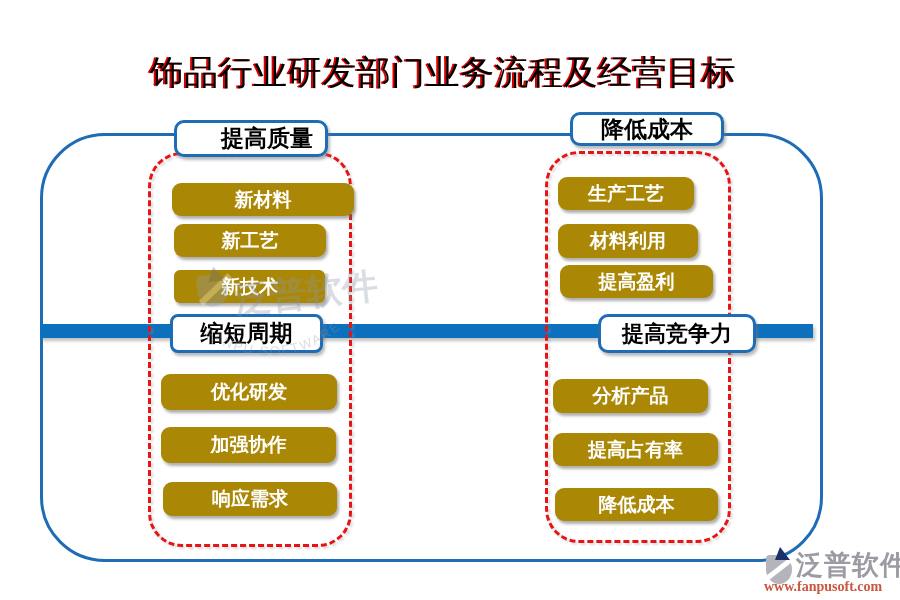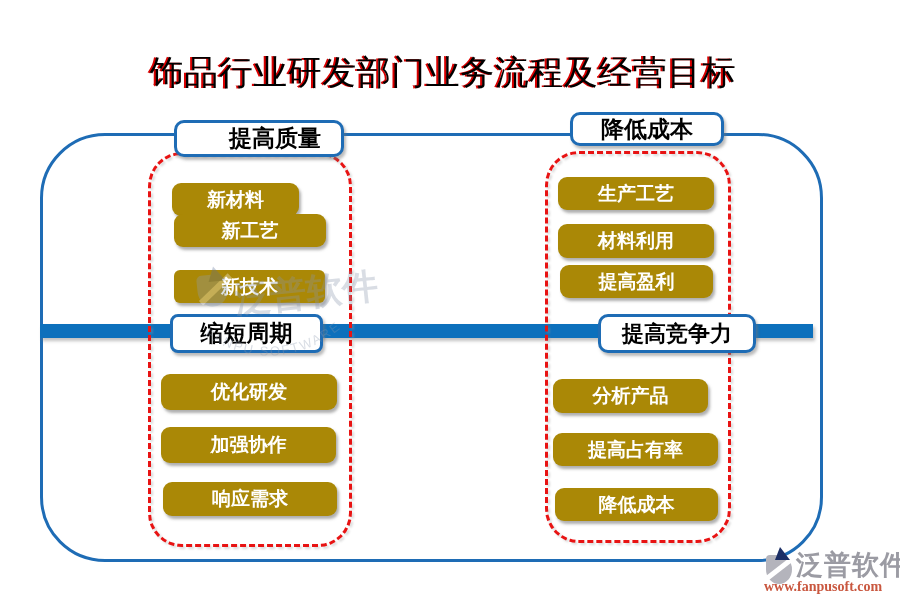--- a/index.html
+++ b/index.html
@@ -43,38 +43,38 @@
 
   
   .labelbox {
     position:absolute; background:#ffffff; border:3px solid #1e6cb5;
     border-radius:10px; box-sizing:border-box;
     display:flex; align-items:center; justify-content:center;
     font-size:23px; font-weight:bold; color:#000;
     box-shadow:2px 3px 3px rgba(120,120,120,0.5);
     z-index:4;
   }
-  .lb-quality { left:174px; top:120px; width:170px; height:37px;padding-left:32px; }
+  .lb-quality { left:174px; top:120px; width:154px; height:37px;padding-left:32px; }
   .lb-cost    { left:570px; top:112px; width:154px; height:34px; }
   .lb-cycle   { left:170px; top:314px; width:153px; height:39px;border-radius:8px; }
   .lb-comp    { left:558px; top:314px; width:158px; height:39px; font-size:22px;margin-left:40px; }
 
   
   .node {
     position:absolute; background:#aa8806; border-radius:9px;
     display:flex; align-items:center; justify-content:center;
     color:#ffffff; font-weight:bold; font-size:19px;
     box-shadow:2px 3px 3px rgba(110,110,110,0.55);
     z-index:3; box-sizing:border-box;
   }
-  .n-q0 { left:172px; top:183px; width:127px; height:33px;text-align:center; }
-  .n-q1 { left:174px; top:214px; width:152px; height:33px; }
+  .n-q0 { left:172px; top:183px; width:182px; height:33px;text-align:center; }
+  .n-q1 { left:174px; top:224px; width:152px; height:33px; }
   .n-q2 { left:174px; top:270px; width:151px; height:33px;border-radius:6px; }
-  .n-c0 { left:558px; top:177px; width:156px; height:33px; }
-  .n-c1 { left:558px; top:224px; width:156px; height:34px; }
+  .n-c0 { left:558px; top:177px; width:136px; height:33px; }
+  .n-c1 { left:558px; top:224px; width:140px; height:34px; }
   .n-c2 { left:560px; top:265px; width:153px; height:33px; }
   .n-y0 { left:161px; top:374px; width:176px; height:36px; }
   .n-y1 { left:161px; top:427px; width:175px; height:36px; }
   .n-y2 { left:163px; top:482px; width:174px; height:34px; }
   .n-p0 { left:553px; top:379px; width:155px; height:34px; }
   .n-p1 { left:553px; top:433px; width:165px; height:33px; }
   .n-p2 { left:555px; top:488px; width:163px; height:33px; }
 
   
   .watermark {

